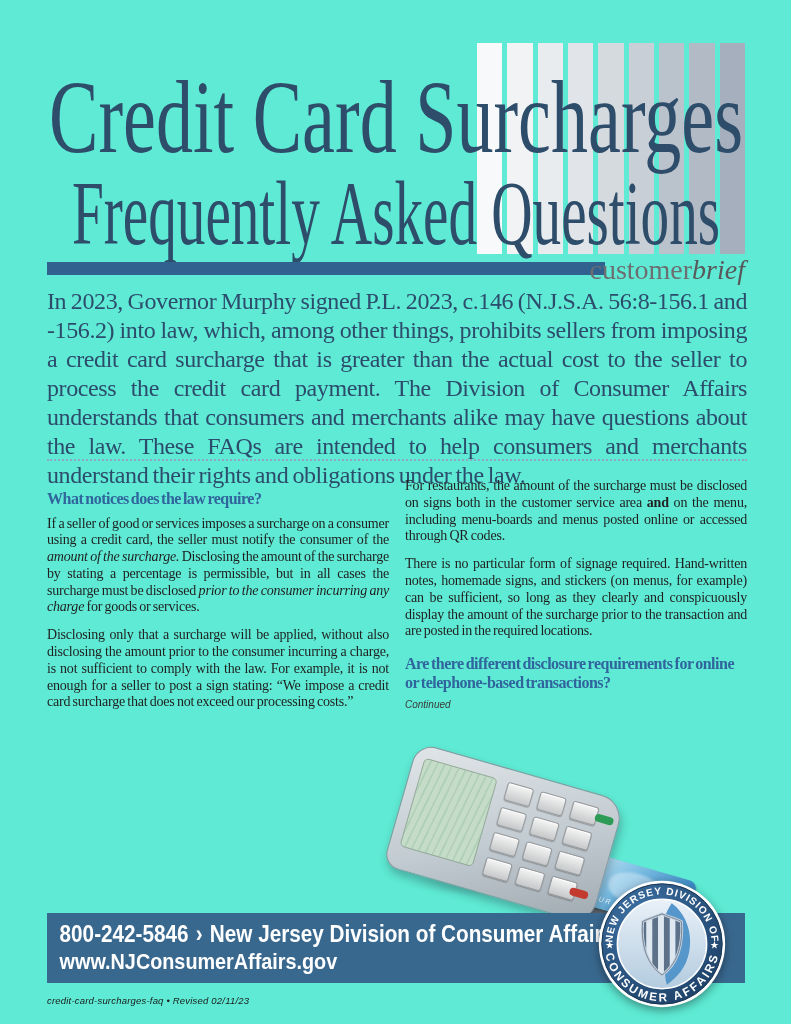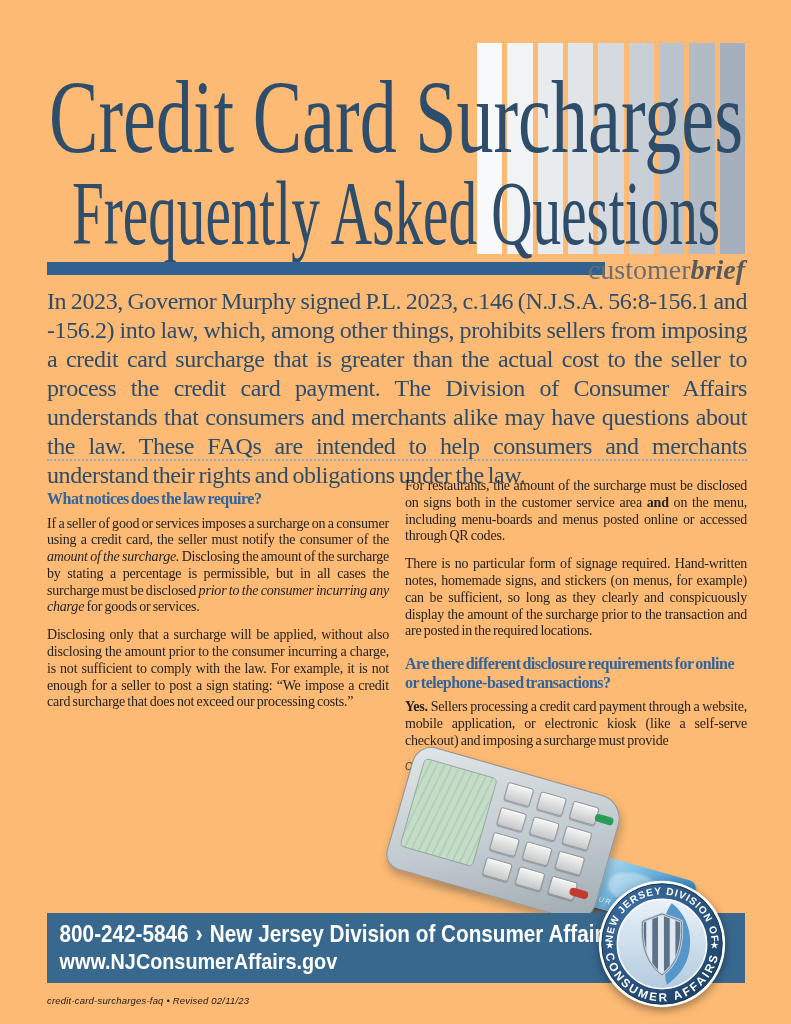--- a/index.html
+++ b/index.html
@@ -1,16 +1,16 @@
 <!DOCTYPE html>
 <html><head>
 <meta charset="utf-8">
 <style>
   html,body{margin:0;padding:0;background:#fff;}
-  .page{position:relative;width:791px;height:1024px;background:#fdba74;
+  .page{position:relative;width:791px;height:1024px;background:#5eead4;
         font-family:"Liberation Serif",serif;overflow:hidden;}
 
   
   .bars{position:absolute;left:477px;top:43px;width:268px;height:211px;display:flex;gap:5px;}
   .bars div{flex:1;}
   .bars div:nth-child(1){background:#f8f9fa}
   .bars div:nth-child(2){background:#f1f3f5}
   .bars div:nth-child(3){background:#e9ecef}
   .bars div:nth-child(4){background:#e1e4e9}
   .bars div:nth-child(5){background:#d5dade}
@@ -20,21 +20,21 @@
   .bars div:nth-child(9){background:#a6afbd}
 
   
   .title-svg{position:absolute;left:47px;top:40px;}
   .title-svg text{font-family:"Liberation Serif",serif;fill:#2e4d6b;}
 
   
   .rule-row{position:absolute;left:47px;top:252px;width:698px;height:32px;}
   .rule{position:absolute;left:0;bottom:9px;width:558px;height:13px;background:#31618f;}
   .brand{position:absolute;right:0;bottom:0;font-size:28px;line-height:28px;color:#6d6e71;}
-  .brand .b{font-style:italic;font-weight:bold;color:#58595b;}
+  .brand .b{font-style:italic;font-weight:normal;color:#58595b;}
 
   
   .intro{position:absolute;left:47px;top:287px;width:700px;font-size:24px;line-height:29px;
          letter-spacing:-0.4px;word-spacing:-1.5px;text-align:justify;color:#2c4c6c;}
 
   .divider{position:absolute;left:47px;top:459px;width:700px;border-top:2px dotted #91a8c3;}
 
   
   .cols{position:absolute;left:47px;top:474px;width:700px;display:flex;gap:16px;color:#1f1f1f;}
   .col{width:342px;}
@@ -126,21 +126,20 @@
   <div class="cols">
     <div class="col">
       <h2 class="first">What notices does the law require?</h2>
       <p><span>If a seller of good or services imposes a surcharge on a consumer using a credit card, the seller must notify the consumer of the </span><span class="ital">amount of the surcharge.</span><span> Disclosing the amount of the surcharge by stating a percentage is permissible, but in all cases the surcharge must be disclosed </span><span class="ital">prior to the consumer incurring any charge</span><span> for goods or services.</span></p>
       <p>Disclosing only that a surcharge will be applied, without also disclosing the amount prior to the consumer incurring a charge, is not sufficient to comply with the law. For example, it is not enough for a seller to post a sign stating: “We impose a credit card surcharge that does not exceed our processing costs.”</p>
     </div>
     <div class="col">
       <p style="margin-top:4px;"><span>For restaurants, the amount of the surcharge must be disclosed on signs both in the customer service area </span><span class="bld">and</span><span> on the menu, including menu-boards and menus posted online or accessed through QR codes.</span></p>
       <p>There is no particular form of signage required. Hand-written notes, homemade signs, and stickers (on menus, for example) can be sufficient, so long as they clearly and conspicuously display the amount of the surcharge prior to the transaction and are posted in the required locations.</p>
       <h2>Are there different disclosure requirements for online or telephone-based transactions?</h2>
-      <p><span class="bld">Yes.</span><span> Sellers processing a credit card payment through a website, mobile application, or electronic kiosk (like a self-serve checkout) and imposing a surcharge must provide</span></p>
       <div class="continued">Continued</div>
     </div>
   </div>
 
   <div class="terminal-wrap">
     <div class="t-shadow"></div>
     <div class="t-rot">
       <div class="t-slot"></div>
       <div class="t-card">
         <div class="blob"></div>

